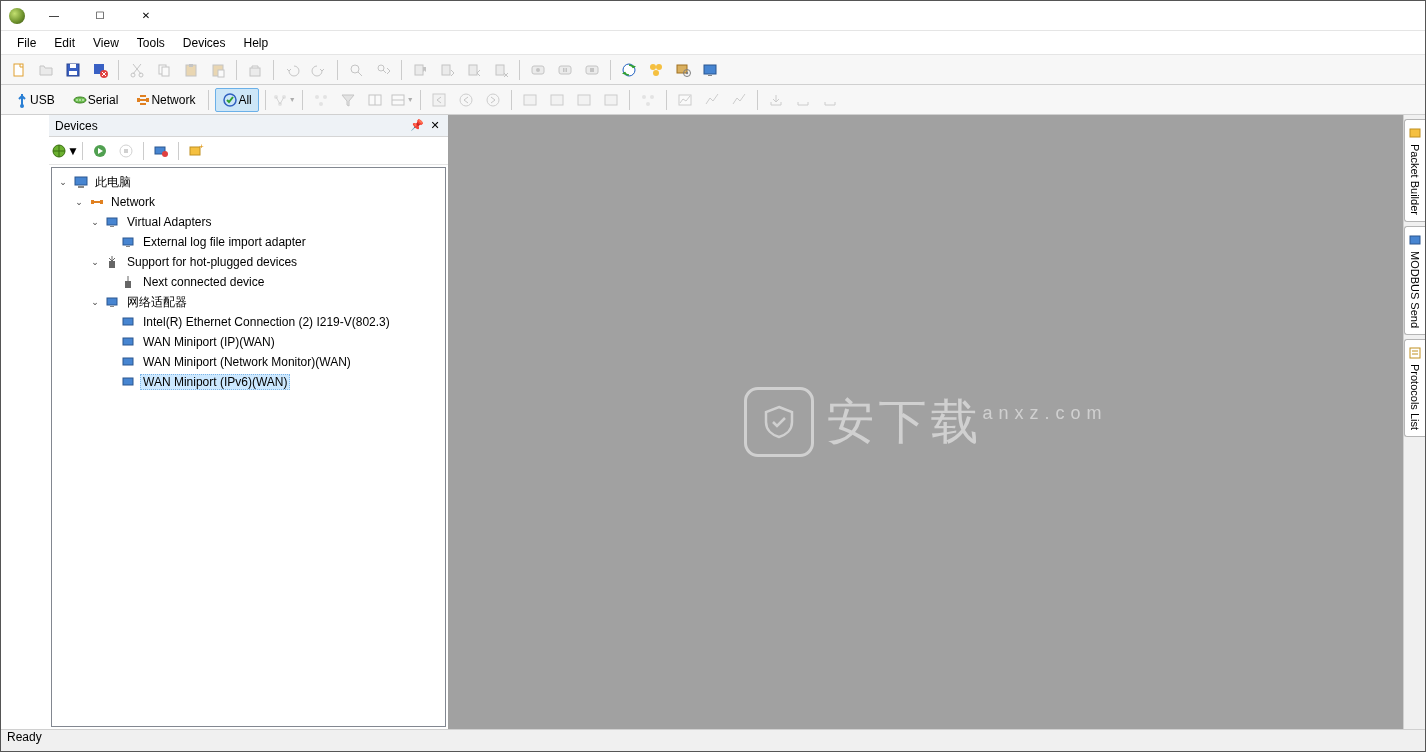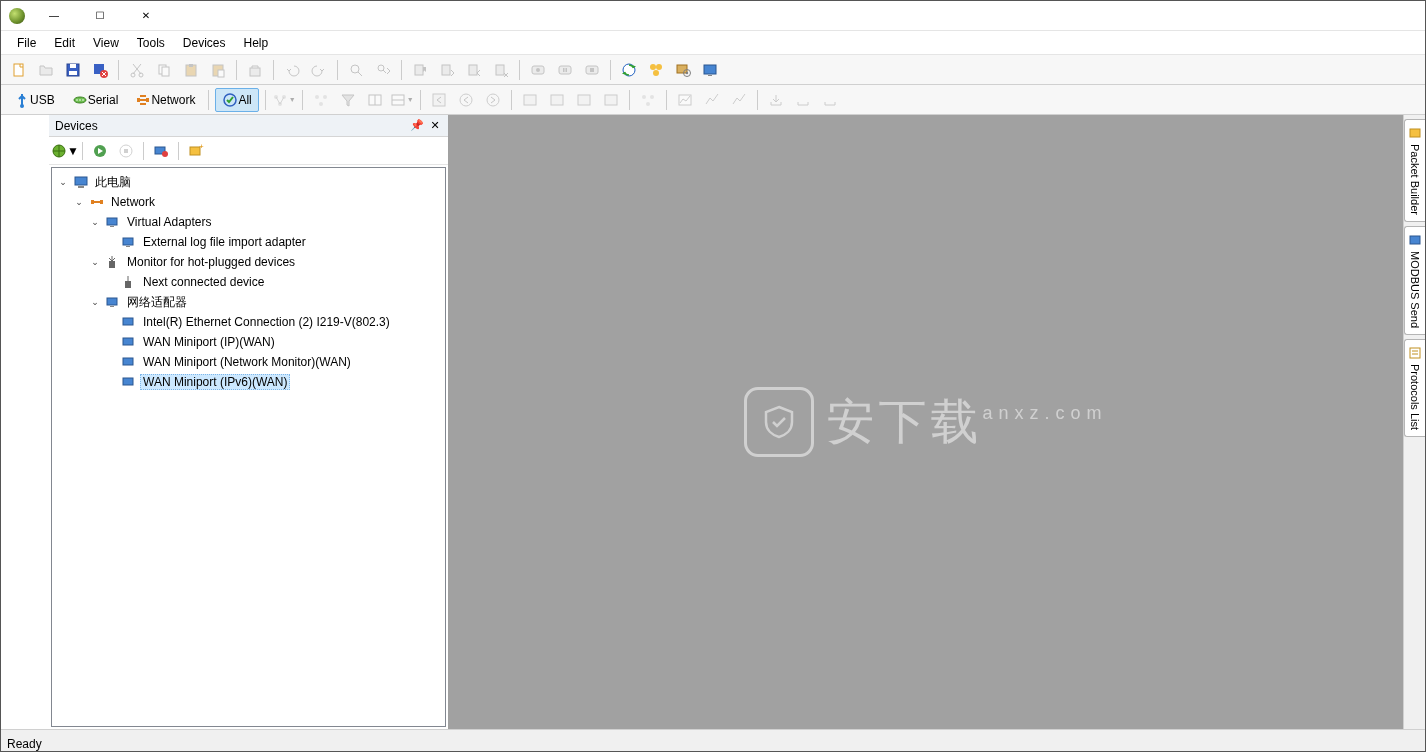--- a/index.html
+++ b/index.html
@@ -205,21 +205,21 @@
   gap: 4px;
   border-radius: 3px 0 0 3px;
 }
 .right-tab .rt-ico { width:14px; height:14px; }
 
 
 .statusbar {
   height: 22px;
   border-top: 1px solid #d0d0d0;
   display: flex;
-  align-items: flex-end;
+  align-items: flex-start;
   padding: 0 6px;
   font-size: 12px;
   background: #f0f0f0;
 }
 
 .disabled { opacity: 0.45; }
 </style>
 </head>
 <body>
 
@@ -753,21 +753,21 @@
         <span class="node-label">External log file import adapter</span>
       </div>
       <div class="tree-row" style="padding-left:34px">
         <span class="expander">⌄</span>
         <span class="node-icon">
             <svg viewBox="0 0 16 16">
               <rect x="4" y="7" width="6" height="7" fill="#666"></rect>
               <path d="M7 2v5M10 4l-3 3-3-3" stroke="#666" fill="none"></path>
             </svg>
           </span>
-        <span class="node-label">Monitor for hot-plugged devices</span>
+        <span class="node-label">Support for hot-plugged devices</span>
       </div>
       <div class="tree-row" style="padding-left:64px">
         <span class="node-icon">
             <svg viewBox="0 0 16 16">
               <rect x="4" y="7" width="6" height="7" fill="#666"></rect>
               <path d="M7 2v5" stroke="#666"></path>
             </svg>
           </span>
         <span class="node-label">Next connected device</span>
       </div>

